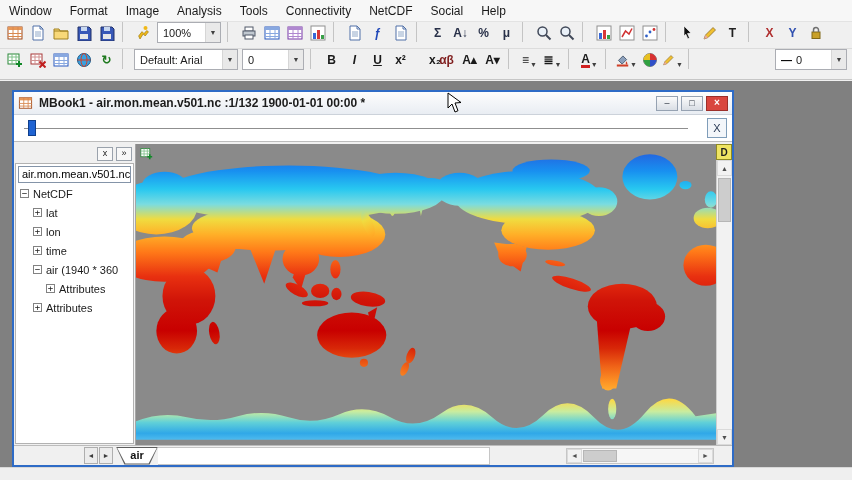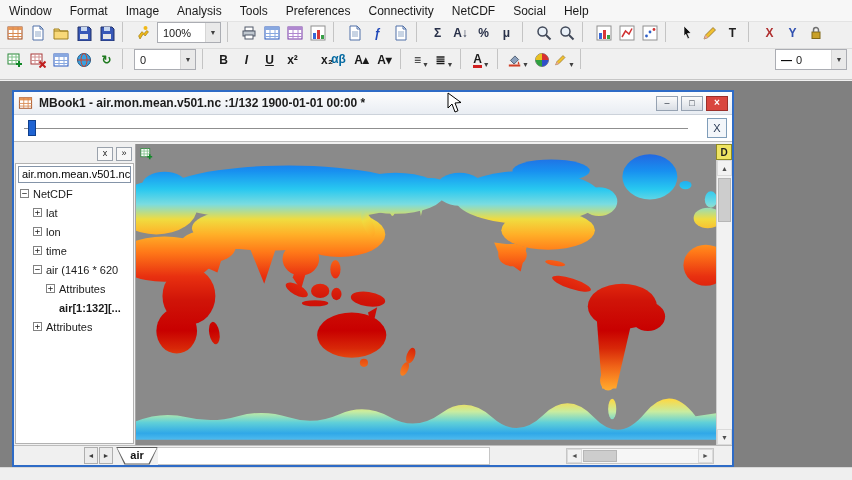--- a/index.html
+++ b/index.html
@@ -183,21 +183,20 @@
       </symbol>
 </defs>
 </svg>
 
 <div class="menubar" id="menubar">
     <div class="menu-item">Window</div>
     <div class="menu-item">Format</div>
     <div class="menu-item">Image</div>
     <div class="menu-item">Analysis</div>
     <div class="menu-item">Tools</div>
-    <div class="menu-item">Preferences</div>
     <div class="menu-item">Connectivity</div>
     <div class="menu-item">NetCDF</div>
     <div class="menu-item">Social</div>
     <div class="menu-item">Help</div>
   </div>
 
 <div class="toolbar" id="toolbar1">
     <button class="tb-btn">
       <svg>
         <use href="#sym-grid"></use>
@@ -353,20 +352,24 @@
     </button>
     <button class="tb-btn">
       <svg>
         <use href="#sym-globe"></use>
       </svg>
     </button>
     <button class="tb-btn">
       <span class="tb-glyph" style="color: rgb(31, 122, 31);">↻</span>
     </button>
     <div class="tb-sep"></div>
+    <div class="tb-combo" style="width: 104px;">
+      <span class="val">Default: Arial</span>
+      <span class="arr">▼</span>
+    </div>
     <div class="tb-combo" style="width: 62px;">
       <span class="val">0</span>
       <span class="arr">▼</span>
     </div>
     <div class="tb-sep"></div>
     <button class="tb-btn">
       <span class="tb-glyph" style="color: rgb(26, 26, 26);">B</span>
     </button>
     <button class="tb-btn">
       <span class="tb-glyph" style="color: rgb(26, 26, 26); font-style: italic;">I</span>
@@ -374,21 +377,21 @@
     <button class="tb-btn">
       <span class="tb-glyph" style="color: rgb(26, 26, 26); text-decoration: underline;">U</span>
     </button>
     <button class="tb-btn">
       <span class="tb-glyph" style="color: rgb(26, 26, 26);">x²</span>
     </button>
     <button class="tb-btn">
       <span class="tb-glyph" style="color: rgb(26, 26, 26); margin-left: 23px;">x₂</span>
     </button>
     <button class="tb-btn">
-      <span class="tb-glyph" style="color: #0369a1; font-family: Liberation Mono, monospace;">αβ</span>
+      <span class="tb-glyph" style="color: #7f1d1d;">αβ</span>
     </button>
     <button class="tb-btn">
       <span class="tb-glyph" style="color: rgb(26, 26, 26);">A▴</span>
     </button>
     <button class="tb-btn">
       <span class="tb-glyph" style="color: rgb(26, 26, 26);">A▾</span>
     </button>
     <div class="tb-sep"></div>
     <button class="tb-btn">
       <span class="tb-glyph" style="color: rgb(26, 26, 26);">≡</span>
@@ -473,29 +476,25 @@
             <div class="tree-row" style="padding-left: 17px;">
               <span class="exp">+</span>
               <span class="tree-label">lon</span>
             </div>
             <div class="tree-row" style="padding-left: 17px;">
               <span class="exp">+</span>
               <span class="tree-label">time</span>
             </div>
             <div class="tree-row" style="padding-left: 17px;">
               <span class="exp">−</span>
-              <span class="tree-label">air (1416 * 620</span>
+              <span class="tree-label">air (1940 * 360</span>
             </div>
             <div class="tree-row" style="padding-left: 30px;">
               <span class="exp">+</span>
               <span class="tree-label">Attributes</span>
-            </div>
-            <div class="tree-row" style="padding-left: 30px;">
-              <span style="width: 13px; flex: 0 0 auto;"></span>
-              <span class="tree-label bold">air[1:132][...</span>
             </div>
             <div class="tree-row" style="padding-left: 17px;">
               <span class="exp">+</span>
               <span class="tree-label">Attributes</span>
             </div>
           </div>
       </div>
 
       <div class="map-area">
         <div class="map-canvas">

